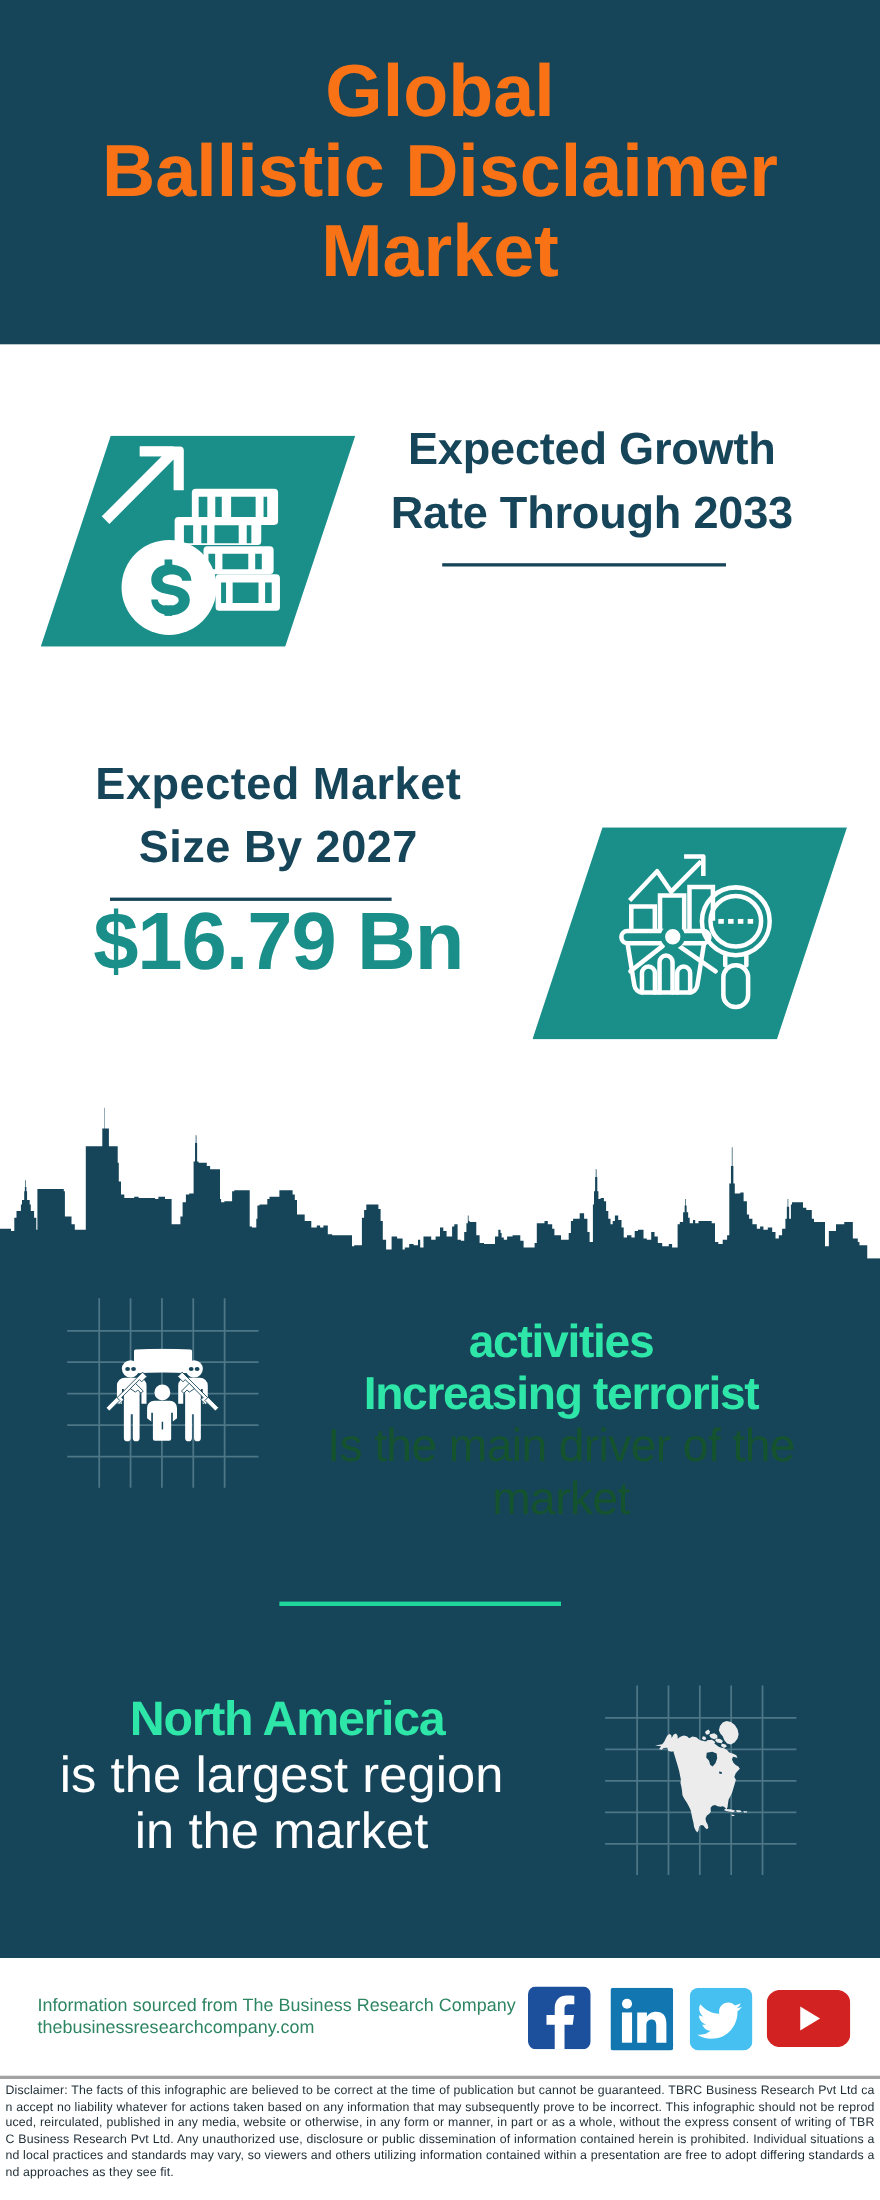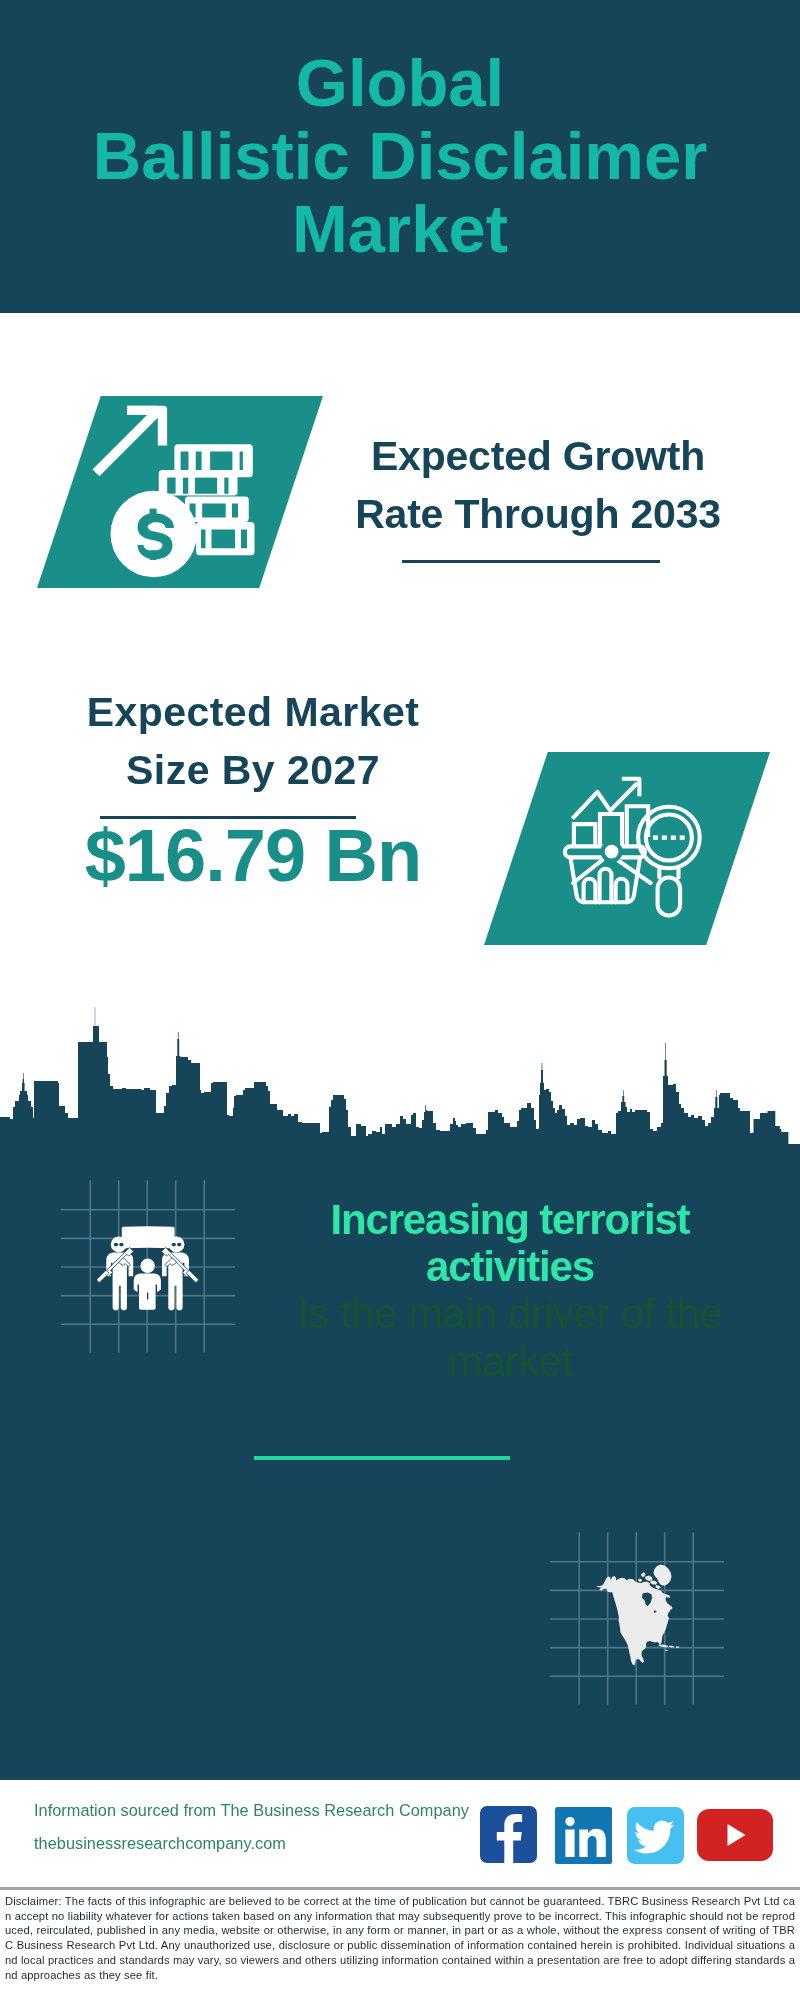--- a/index.html
+++ b/index.html
@@ -3,30 +3,30 @@
 <meta charset="utf-8">
 <style>
   * { margin:0; padding:0; box-sizing:border-box; }
   html,body { width:800px; height:2000px; }
   body { font-family:"Liberation Sans", sans-serif; background:#ffffff; overflow:hidden; }
   .page { position:relative; width:800px; height:2000px; background:#fff; }
 
   
   .header { position:absolute; left:0; top:0; width:800px; height:313px; background:#16455a; }
   .header-title { position:absolute; left:0; top:46px; width:800px; text-align:center;
-                  color:#14b8a6; font-weight:bold; line-height:73px; letter-spacing:0px; }
+                  color:#f97316; font-weight:bold; line-height:73px; letter-spacing:0px; }
   .ht1 { font-size:67px; }
   .ht2 { font-size:67px; }
   .ht3 { font-size:67px; }
 
   
   .para { position:absolute; background:#1a8f89; }
   .stat1-shape { left:37px; top:396px; width:286px; height:192px;
         clip-path: polygon(22.3% 0, 100% 0, 77.7% 100%, 0 100%); }
-  .stat1-text { position:absolute; left:328px; top:380px; width:420px; text-align:center;margin-top:48px; }
+  .stat1-text { position:absolute; left:328px; top:380px; width:420px; text-align:center; }
   .stat-heading { color:#16455a; font-size:41px; font-weight:bold; line-height:57.5px;
                   letter-spacing:-0.2px; }
   .stat-rule { height:3px; background:#16455a; width:258px; margin:17px auto 0; position:relative; left:-7px; }
   .stat-value { color:#1a8f89; font-size:92px; font-weight:bold; line-height:92px;
                 letter-spacing:-1px; margin-top:34px; position:relative; left:-12px; }
 
   
   .stat2-shape { left:484px; top:752px; width:286px; height:193px;
         clip-path: polygon(22.3% 0, 100% 0, 77.7% 100%, 0 100%); }
   .stat2-text { position:absolute; left:43px; top:684px; width:420px; text-align:center; }
@@ -200,22 +200,22 @@
       <path d="M92.2 44.2 l-3.0 3.0 l9.6 9.6 l3.0 -3.0 Z"></path>
       <path d="M79.8 36.4 l-4.8 -4.8 l-7.0 7.0 l2.0 2.0 l3.0 -3.0 l2.0 2.0 Z"></path>
       </g>
 
       <circle cx="50.6" cy="39.8" r="7.2"></circle>
       <path d="M43.8 47.4 h13.6 a6.5 6.5 0 0 1 6.5 6.5 v9.5 l-3.8 2.8 v-7.8 h-1.5 v23.6 a1.8 1.8 0 0 1 -1.8 1.8 h-13 a1.8 1.8 0 0 1 -1.8 -1.8 v-23.6 h-1.5 v7.8 l-3.8 -2.8 v-9.5 a6.5 6.5 0 0 1 6.5 -6.5 Z"></path>
       <rect x="50.0" y="66.5" width="1.3" height="7" fill="#16455a"></rect>
     </g>
   </svg>
   <div class="dk-text" style="left:290px;top:1196px;width:440px;">
+    <div class="dk-hl">activities</div>
     <div class="dk-hl">Increasing terrorist</div>
-    <div class="dk-hl">activities</div>
     <div class="dk-sub">Is the main driver of the</div>
     <div class="dk-sub">market</div>
   </div>
   <div class="dk-rule" style="left:254px;top:1456px;width:256px;"></div>
 
   <svg class="grid-box" width="180" height="180" viewBox="0 0 180 180" style="left:546px;top:1528px;">
     <g>
       <line x1="33.2" y1="4.3" x2="33.2" y2="176.6"></line>
       <line x1="61.7" y1="4.3" x2="61.7" y2="176.6"></line>
       <line x1="90.2" y1="4.3" x2="90.2" y2="176.6"></line>
@@ -243,27 +243,32 @@
       <path d="M10.0,21.0 L11.5,18.0 L13.5,16.4 L15.2,17.2 L15.6,20.0 L17.4,16.8 L19.6,16.0 L21.0,18.0 L21.2,21.5 L23.4,21.8 L24.8,23.8 L24.0,26.2 L21.0,27.4 L19.2,30.6 L16.0,32.4 L12.6,31.8 L11.6,28.8 L8.2,29.0 L6.6,30.6 L4.2,30.0 L6.0,27.6 L0.5,26.8 L7.0,25.6 L8.8,23.4 Z"></path>
       <path d="M16.5,30.0 L18.0,35.0 L19.5,40.0 L21.0,45.0 L22.4,50.0 L23.4,55.0 L24.0,58.0 L23.6,61.0 L24.4,64.0 L25.0,68.0 L25.4,72.0 L27.2,75.5 L29.2,78.5 L31.2,82.0 L32.8,85.5 L33.6,89.0 L34.4,93.0 L35.4,97.0 L36.0,101.0 L37.4,104.0 L39.0,105.8 L40.0,104.0 L40.6,100.5 L42.2,99.0 L44.5,99.5 L46.0,101.5 L47.6,103.0 L49.0,101.5 L48.2,98.5 L46.8,96.0 L46.4,93.0 L47.6,90.5 L49.6,89.0 L51.2,87.0 L51.0,83.5 L52.6,81.5 L55.0,81.0 L57.5,82.0 L60.0,82.5 L62.0,82.0 L63.8,83.0 L65.4,85.0 L66.4,83.0 L66.8,79.5 L67.4,76.0 L69.0,73.0 L70.6,69.5 L71.8,65.5 L73.0,61.5 L74.0,58.0 L72.6,55.5 L73.6,52.5 L75.6,50.0 L77.6,48.0 L76.2,46.0 L73.8,44.5 L71.8,42.5 L70.4,39.5 L71.4,37.0 L73.4,37.4 L75.4,38.2 L74.4,35.6 L71.0,34.2 L68.0,33.2 L66.0,30.8 L63.0,29.4 L59.0,28.4 L55.0,25.4 L50.5,23.1 L45.5,22.9 L41.0,21.9 L38.0,19.3 L34.5,18.7 L31.5,20.3 L29.5,18.3 L26.5,17.7 L23.0,19.1 L19.5,22.1 L17.2,25.5 Z"></path>
       <path d="M47.5,33.5 L52.5,32.5 L56.5,34.2 L57.0,38.4 L55.4,43.0 L52.8,46.0 L50.6,44.4 L49.6,40.6 L47.0,37.8 Z" fill="#16455a"></path>
       <path d="M58.6 50.5 l2.5 0.3 l0.4 1.5 l-2.3 0.5 Z" fill="#16455a"></path>
       <path d="M64.0 84.5 l5.1 0.3 l4.6 1.3 l-2.4 1.3 l-5.3 -0.8 l-2.7 -0.9 Z"></path>
       <path d="M74.6 85.5 l3.7 0.5 l0.9 1.2 l-3.3 0.4 l-1.8 -0.9 Z"></path>
       <path d="M80.7 86.5 l3.2 0.1 l0.5 0.9 l-2.8 0.5 Z"></path>
       <path d="M70.0 89.5 l2.4 0.4 l0.4 0.9 l-2.4 0.0 Z"></path>
     </g>
   </svg>
+  <div class="dk-text" style="left:51px;top:1538px;width:420px;">
+    <div class="dk-hl2">North America</div>
+    <div class="dk-sub2">is the largest region</div>
+    <div class="dk-sub2">in the market</div>
+  </div>
 
   <svg class="skyline" viewBox="0 1000 800 160" width="800" height="160" preserveAspectRatio="none" style="position:absolute;left:0;top:1000px;">
     <path d="M0,1160 L0,1117 L10,1117 L10,1119 L13,1119 L13,1107 L15,1107 L15,1101 L19,1101 L19,1095 L20,1095 L20,1091 L22,1091 L22,1083 L22.6,1083 L22.6,1079 L23,1079 L23,1073 L23.6,1073 L23.6,1079 L24,1079 L24,1083 L24.6,1083 L24.6,1091 L27,1091 L27,1095 L28,1095 L28,1101 L31,1101 L31,1107 L33,1107 L33,1118 L34,1118 L34,1081 L58,1081 L58,1083 L59,1083 L59,1106 L65,1106 L65,1113 L68,1113 L68,1118 L78,1118 L78,1042 L93,1042 L93,1026 L94.8,1026 L94.8,1007 L95.2,1007 L95.2,1026 L96,1026 L99,1026 L99,1042 L107,1042 L107,1057 L108,1057 L108,1074 L110,1074 L110,1086 L113,1086 L113,1089 L122,1089 L122,1088 L126,1088 L126,1089 L141,1089 L141,1090 L144,1090 L144,1088 L150,1088 L150,1090 L156,1090 L156,1113 L164,1113 L164,1106 L166,1106 L166,1093 L169,1093 L169,1086 L172,1086 L172,1085 L176,1085 L176,1056 L177.3,1056 L177.3,1039 L177.9,1039 L177.9,1032 L178.6,1032 L178.6,1039 L179.2,1039 L179.2,1056 L180.5,1056 L180.5,1057 L188,1057 L188,1060 L191,1060 L191,1063 L200,1063 L200,1090 L201,1090 L201,1093 L204,1093 L204,1092 L211,1092 L211,1083 L213,1083 L213,1082 L227,1082 L227,1115 L229,1115 L229,1116 L233,1116 L233,1108 L234,1108 L234,1096 L236,1096 L236,1095 L243,1095 L243,1090 L245,1090 L245,1088 L254,1088 L254,1082 L266,1082 L266,1086 L268,1086 L268,1091 L270,1091 L270,1104 L277,1104 L277,1110 L283,1110 L283,1116 L288,1116 L288,1114 L291,1114 L291,1116 L294,1116 L294,1114 L298,1114 L298,1122 L302,1122 L302,1123 L320,1123 L320,1133 L322,1133 L322,1132 L329,1132 L329,1107 L331,1107 L331,1100 L333,1100 L333,1095 L344,1095 L344,1099 L346,1099 L346,1110 L348,1110 L348,1127 L351,1127 L351,1136 L356,1136 L356,1124 L361,1124 L361,1126 L366,1126 L366,1136 L368,1136 L368,1134 L372,1134 L372,1131 L376,1131 L376,1132 L380,1132 L380,1127 L382,1127 L382,1134 L385,1134 L385,1124 L392,1124 L392,1127 L396,1127 L396,1124 L400,1124 L400,1116 L403,1116 L403,1119 L406,1119 L406,1124 L411,1124 L411,1115 L413,1115 L413,1113 L416,1113 L416,1127 L419,1127 L419,1128 L422,1128 L422,1120 L424,1120 L424,1112 L425.3,1112 L425.3,1105 L426,1105 L426,1110 L427,1110 L427,1111 L433,1111 L433,1123 L436,1123 L436,1130 L440,1130 L440,1131 L450,1131 L450,1124 L453,1124 L453,1118 L455,1118 L455,1121 L456,1121 L456,1125 L458,1125 L458,1127 L461,1127 L461,1124 L466,1124 L466,1123 L473,1123 L473,1128 L476,1128 L476,1134 L486,1134 L486,1130 L488,1130 L488,1112 L495,1112 L495,1110 L498,1110 L498,1113 L502,1113 L502,1117 L504,1117 L504,1123 L510,1123 L510,1127 L517,1127 L517,1121 L519,1121 L519,1110 L521,1110 L521,1108 L527,1108 L527,1103 L531,1103 L531,1108 L534,1108 L534,1120 L536,1120 L536,1129 L539,1129 L539,1095 L540,1095 L540,1083 L541,1083 L541,1070 L541.6,1070 L541.6,1063 L542.3,1063 L542.3,1070 L543,1070 L543,1083 L544,1083 L544,1090 L546,1090 L546,1089 L549,1089 L549,1092 L551,1092 L551,1101 L553,1101 L553,1108 L555,1108 L555,1113 L557,1113 L557,1110 L559,1110 L559,1105 L562,1105 L562,1109 L565,1109 L565,1116 L567,1116 L567,1125 L570,1125 L570,1123 L574,1123 L574,1125 L577,1125 L577,1119 L580,1119 L580,1118 L585,1118 L585,1126 L588,1126 L588,1127 L592,1127 L592,1120 L595,1120 L595,1124 L598,1124 L598,1130 L602,1130 L602,1133 L608,1133 L608,1131 L611,1131 L611,1134 L616,1134 L616,1113 L618,1113 L618,1111 L621,1111 L621,1102 L622.4,1102 L622.4,1096 L623,1096 L623,1090 L623.6,1090 L623.6,1096 L624.2,1096 L624.2,1102 L625.6,1102 L625.6,1107 L627,1107 L627,1112 L630,1112 L630,1109 L632,1109 L632,1112 L635,1112 L635,1110 L647,1110 L647,1112 L650,1112 L650,1129 L653,1129 L653,1131 L657,1131 L657,1127 L661,1127 L661,1123 L663,1123 L663,1076 L664.5,1076 L664.5,1060 L665.3,1060 L665.3,1043 L665.9,1043 L665.9,1060 L666.7,1060 L666.7,1076 L668,1076 L668,1085 L673,1085 L673,1084 L676,1084 L676,1092 L679,1092 L679,1104 L681,1104 L681,1108 L684,1108 L684,1113 L688,1113 L688,1117 L691,1117 L691,1115 L694,1115 L694,1118 L698,1118 L698,1116 L702,1116 L702,1120 L705,1120 L705,1126 L708,1126 L708,1123 L711,1123 L711,1117 L714,1117 L714,1108 L715.3,1108 L715.3,1097 L716,1097 L716,1090 L716.6,1090 L716.6,1097 L717.4,1097 L717.4,1108 L719,1108 L719,1095 L720,1095 L720,1093 L730,1093 L730,1098 L733,1098 L733,1100 L738,1100 L738,1108 L740,1108 L740,1111 L750,1111 L750,1133 L753.5,1133 L753.5,1119 L760,1119 L760,1113 L767.5,1113 L767.5,1111 L775.3,1111 L775.3,1126 L779.8,1126 L779.8,1129 L781.3,1129 L781.3,1132 L788.4,1132 L788.4,1154 L800,1154 L800,1160 Z" fill="#16455a"></path>
   </svg>
 
   <div class="footer">
-    <div class="src" style="top:20px;text-align:right;">Information sourced from The Business Research Company</div>
+    <div class="src" style="top:33px;text-align:right;">Information sourced from The Business Research Company</div>
     <div class="src" style="top:53px;">thebusinessresearchcompany.com</div>
     <svg class="social" width="57" height="57" viewBox="0 0 57 57" style="left:480px;top:26px;">
       <rect x="0" y="0" width="57" height="57" rx="7" fill="#1c4f9c"></rect>
       <path d="M33.2 57 V34.6 h7.5 l1.1 -8.7 h-8.6 v-5.6 c0 -2.5 0.7 -4.2 4.3 -4.2 h4.6 V8.3
                c-0.8 -0.1 -3.5 -0.3 -6.7 -0.3 c-6.6 0 -11.1 4 -11.1 11.4 v6.5 h-7.5 v8.7 h7.5 V57 Z" fill="#ffffff"></path>
     </svg>
     <svg class="social" width="57" height="57" viewBox="0 0 57 57" style="left:555px;top:27px;">
       <rect x="0" y="0" width="57" height="57" rx="2.5" fill="#1277b0"></rect>
       <circle cx="15.0" cy="14.6" r="4.6" fill="#ffffff"></circle>
       <rect x="10.4" y="22.5" width="9.2" height="27.5" fill="#ffffff"></rect>

